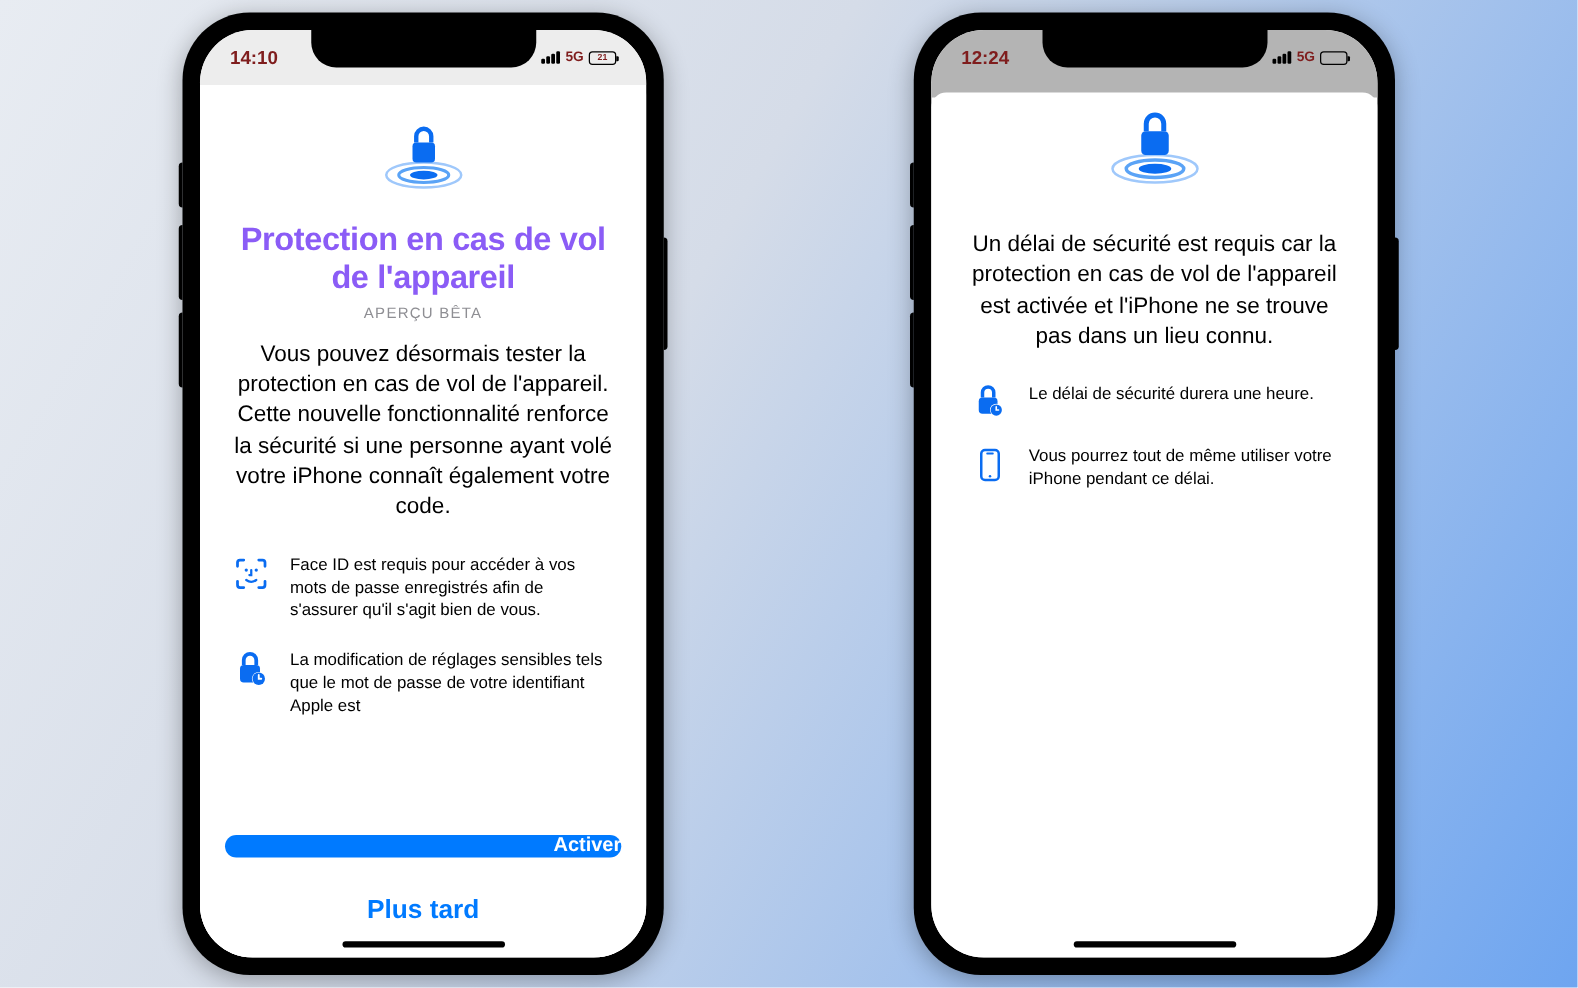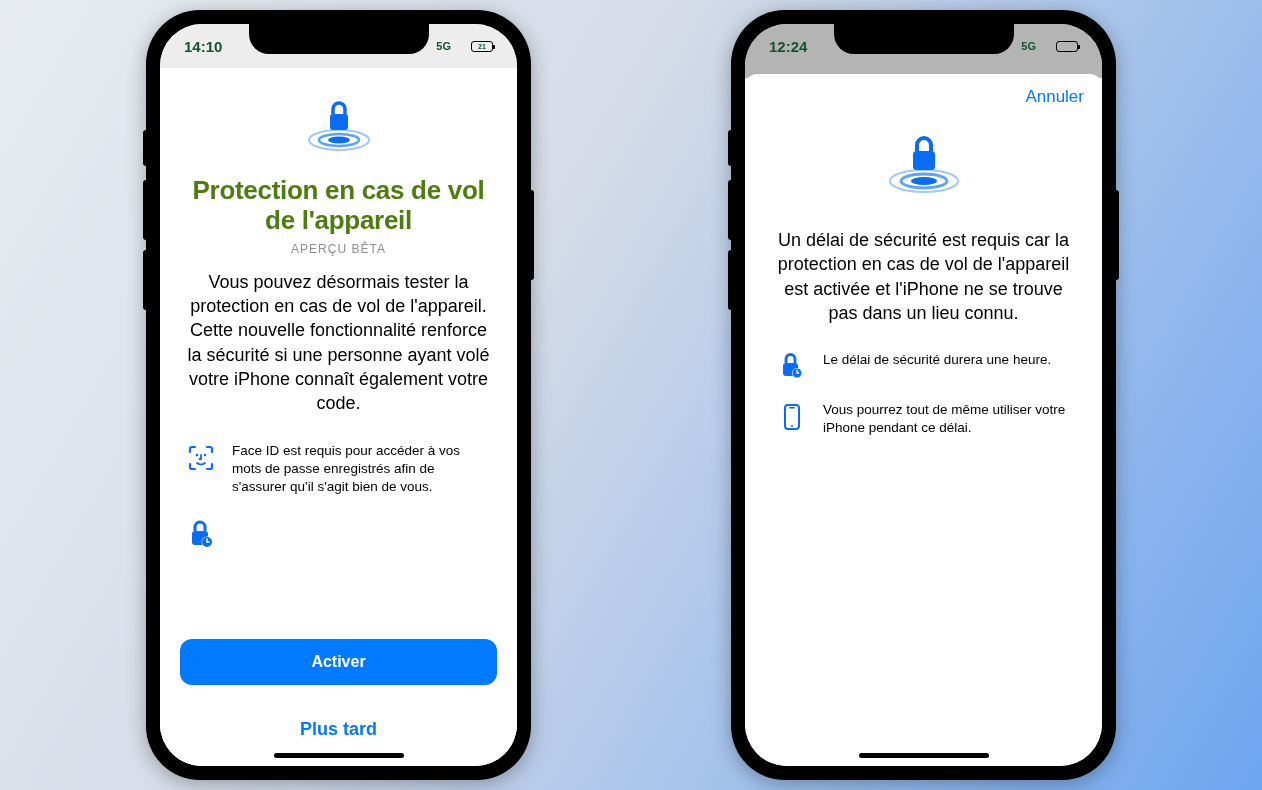--- a/index.html
+++ b/index.html
@@ -75,27 +75,27 @@
     z-index: 10;
   }
   .status-bar {
     height: 44px;
     display: flex;
     justify-content: space-between;
     align-items: center;
     padding: 0 24px;
     font-size: 15px;
     font-weight: 600;
-    color: #14532d;
+    color: #7f1d1d;
     background: transparent;
     position: relative;
     z-index: 5;
   }
   .status-bar.dimmed { background: #b4b4b4; }
-  .status-right { display: flex; align-items: center; gap: 20px; font-size: 11px; font-weight: 600; }
+  .status-right { display: flex; align-items: center; gap: 4px; font-size: 11px; font-weight: 600; }
   .signal-bars { display: inline-flex; align-items: flex-end; gap: 1px; }
   .signal-bars span { width: 3px; background: #000; border-radius: 1px; }
   .signal-bars span:nth-child(1){height:4px}
   .signal-bars span:nth-child(2){height:6px}
   .signal-bars span:nth-child(3){height:8px}
   .signal-bars span:nth-child(4){height:10px}
   .battery {
     width: 22px; height: 11px;
     border: 1px solid #000;
     border-radius: 3px;
@@ -138,21 +138,21 @@
     padding: 24px 26px 0;
     display: flex;
     flex-direction: column;
     align-items: center;
     overflow: hidden;
   }
   .hero-icon { margin: 10px 0 18px; }
   .title {
     font-size: 26px;
     font-weight: 700;
-    color: #4d7c0f;
+    color: #8b5cf6;
     text-align: center;
     line-height: 1.15;
     letter-spacing: -0.3px;
     margin-bottom: 6px;
   }
   .subtitle {
     font-size: 12px;
     color: #8e8e93;
     letter-spacing: 1px;
     text-align: right;
@@ -190,34 +190,33 @@
     z-index: 3;
   }
   .primary-btn {
     width: 100%;
     background: #007aff;
     color: #fff;
     font-size: 16px;
     font-weight: 600;
     border: none;
     border-radius: 12px;
-    padding: 14px;
-    margin-bottom: 10px;
+    margin-bottom: 22px;
     cursor: pointer;
+    text-align: right;
   }
   .secondary-btn {
     width: 100%;
     background: transparent;
     color: #007aff;
-    font-size: 18px;
+    font-size: 21px;
     font-weight: 600;
     border: none;
     padding: 8px;
     cursor: pointer;
-    margin-top: 16px;
   }
   .home-indicator {
     position: absolute;
     bottom: 8px;
     left: 50%;
     transform: translateX(-50%);
     width: 130px;
     height: 5px;
     background: #000;
     border-radius: 3px;
@@ -276,20 +275,21 @@
           <div class="feature">
             <div class="feature-icon">
               <svg width="26" height="28" viewBox="0 0 26 28">
                 <rect x="4" y="11" width="16" height="14" rx="3" fill="#0a6cf1"></rect>
                 <path d="M7 11 v-4 a5 5 0 0 1 10 0 v4" fill="none" stroke="#0a6cf1" stroke-width="3"></path>
                 <circle cx="19" cy="22" r="5.5" fill="#fff"></circle>
                 <circle cx="19" cy="22" r="5" fill="#0a6cf1"></circle>
                 <path d="M19 19 v3 h2" fill="none" stroke="#fff" stroke-width="1.5" stroke-linecap="round"></path>
               </svg>
             </div>
+            <div class="feature-text">La modification de réglages sensibles tels que le mot de passe de votre identifiant Apple est</div>
           </div>
         </div>
       </div>
       <div class="fade"></div>
       <div class="button-area">
         <button class="primary-btn">Activer</button>
         <button class="secondary-btn">Plus tard</button>
       </div>
     </div>
     <div class="home-indicator"></div>
@@ -310,23 +310,20 @@
             <span></span>
           </span>
         <span>5G</span>
         <span class="battery">
             <span class="battery-lvl"> </span>
           </span>
       </div>
     </div>
     <div class="nav-area dimmed" style="height:10px;"></div>
     <div class="sheet">
-      <div class="nav-area">
-        <span class="cancel-link">Annuler</span>
-      </div>
       <div class="content" style="padding-top:4px;">
         <div class="hero-icon">
           <svg width="78" height="62" viewBox="0 0 78 62">
             <ellipse cx="39" cy="47" rx="34" ry="11" fill="none" stroke="#9fc8fb" stroke-width="2"></ellipse>
             <ellipse cx="39" cy="47" rx="23" ry="7" fill="none" stroke="#5aa3f6" stroke-width="2.8"></ellipse>
             <ellipse cx="39" cy="47" rx="13" ry="4" fill="#0a6cf1"></ellipse>
             <rect x="28" y="17" width="22" height="19" rx="3.5" fill="#0a6cf1"></rect>
             <path d="M32 17 v-6 a7 7 0 0 1 14 0 v6" fill="none" stroke="#0a6cf1" stroke-width="4"></path>
           </svg>
         </div>

